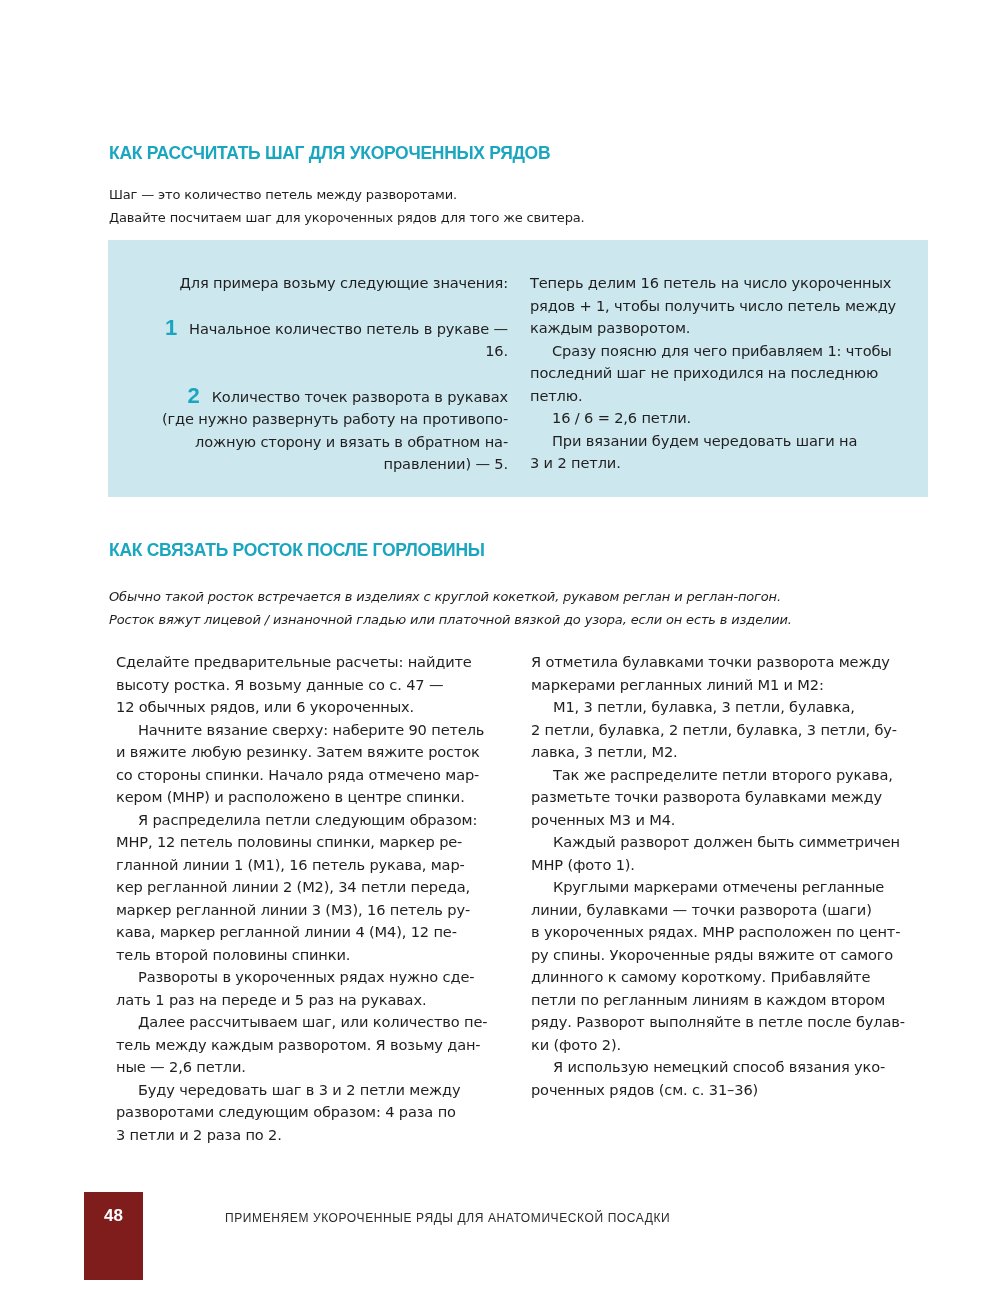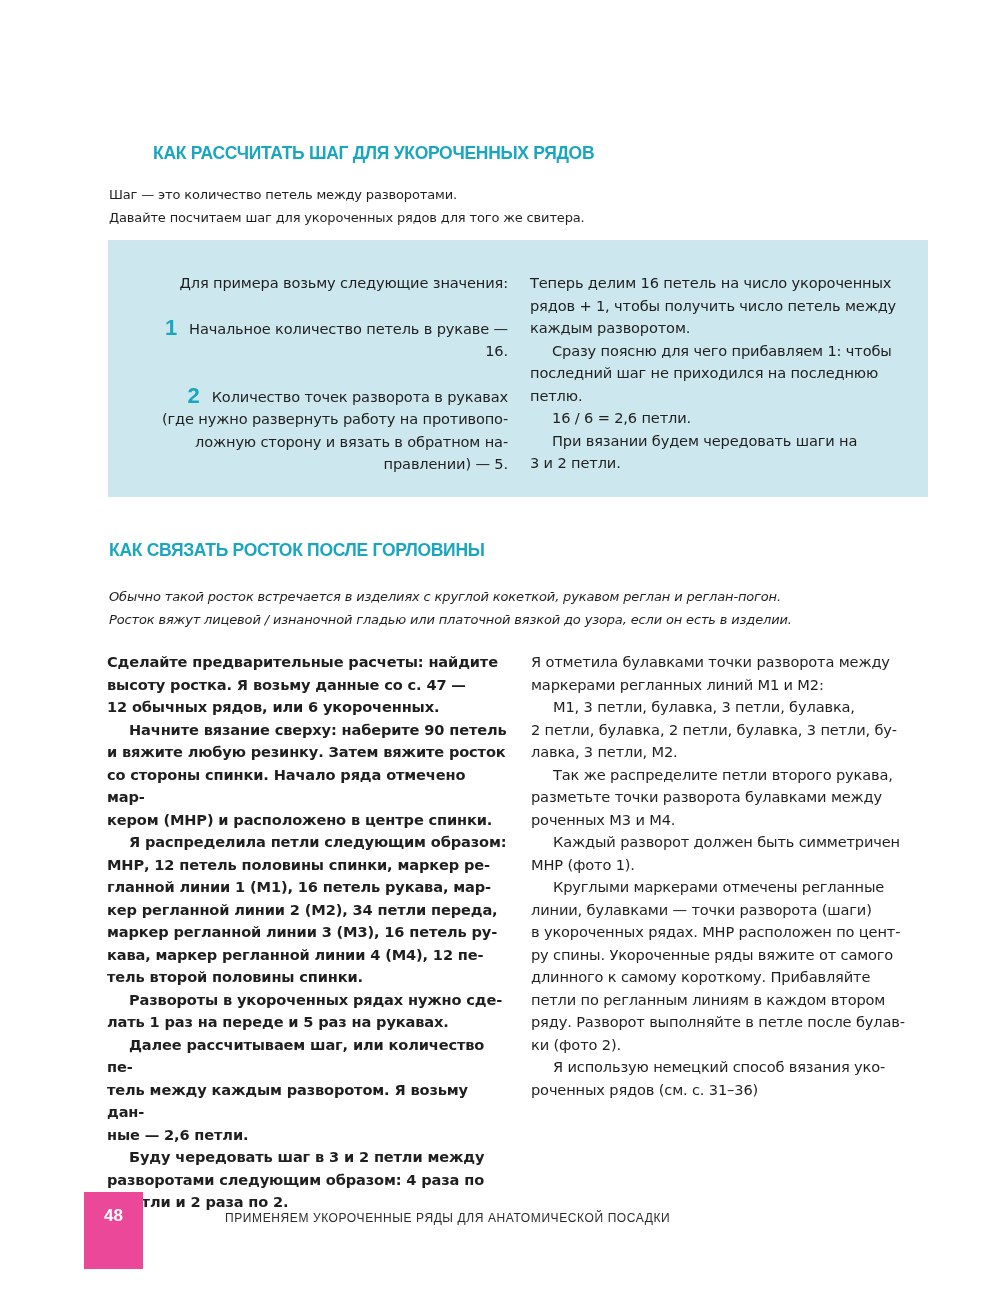--- a/index.html
+++ b/index.html
@@ -24,38 +24,38 @@
     }
     .col { position: absolute; font-size: 14.6px; line-height: 22.5px; letter-spacing: -0.15px; }
     .col p { margin: 0; }
     .ind { text-indent: 22px; }
     .num {
       color: #1aa6bf; font-weight: bold; font-family: "Liberation Sans", sans-serif;
       font-size: 22px; margin-right: 12px; vertical-align: -1px;
     }
     .gap { height: 22px; }
     .footer-block {
-      position: absolute; left: 84px; top: 1192px; width: 59px; height: 77px;
-      background: #ec4899;
+      position: absolute; left: 84px; top: 1192px; width: 59px; height: 88px;
+      background: #7f1d1d;
     }
     .page-num {
       position: absolute; left: 0; right: 0; top: 14px; text-align: center;
       font-family: "Liberation Sans", sans-serif; font-weight: bold; font-size: 17px; color: #ffffff;
     }
     .running-title {
       position: absolute; left: 205px; top: 1211px; font-size: 12px; letter-spacing: 0.6px;
       color: #2a2a2a; white-space: nowrap;
       font-family: "Liberation Sans", sans-serif;
       margin-left: 20px;
     }
   </style>
 </head>
 <body>
 
-<h2 class="h2" style="top:143px;margin-left:44px;">КАК РАССЧИТАТЬ ШАГ ДЛЯ УКОРОЧЕННЫХ РЯДОВ</h2>
+<h2 class="h2" style="top:143px;">КАК РАССЧИТАТЬ ШАГ ДЛЯ УКОРОЧЕННЫХ РЯДОВ</h2>
 
 <div class="lead" style="top:183px;">
   <p>Шаг — это количество петель между разворотами.</p>
   <p>Давайте посчитаем шаг для укороченных рядов для того же свитера.</p>
 </div>
 
 <div class="box">
   <div class="col" style="left:25px; top:32px; width:375px;text-align:right;">
     <p>Для примера возьму следующие значения:</p>
     <div class="gap"></div>
@@ -71,21 +71,21 @@
     </div>
 </div>
 
 <h2 class="h2" style="top:540px;">КАК СВЯЗАТЬ РОСТОК ПОСЛЕ ГОРЛОВИНЫ</h2>
 
 <div class="lead" style="top:585px;font-style:italic;">
   <p>Обычно такой росток встречается в изделиях с круглой кокеткой, рукавом реглан и реглан-погон.</p>
   <p>Росток вяжут лицевой / изнаночной гладью или платочной вязкой до узора, если он есть в изделии.</p>
 </div>
 
-<div class="col" id="body-left" style="left:107px; top:651px; width:400px;font-weight:bold;">
+<div class="col" id="body-left" style="left:116px; top:651px; width:400px;">
     <p><span>Сделайте предварительные расчеты: найдите</span><br><span>высоту ростка. Я возьму данные со с. 47 —</span><br><span>12 обычных рядов, или 6 укороченных.</span></p>
     <p class="ind"><span>Начните вязание сверху: наберите 90 петель</span><br><span>и вяжите любую резинку. Затем вяжите росток</span><br><span>со стороны спинки. Начало ряда отмечено мар-</span><br><span>кером (МНР) и расположено в центре спинки.</span></p>
     <p class="ind"><span>Я распределила петли следующим образом:</span><br><span>МНР, 12 петель половины спинки, маркер ре-</span><br><span>гланной линии 1 (М1), 16 петель рукава, мар-</span><br><span>кер регланной линии 2 (М2), 34 петли переда,</span><br><span>маркер регланной линии 3 (М3), 16 петель ру-</span><br><span>кава, маркер регланной линии 4 (М4), 12 пе-</span><br><span>тель второй половины спинки.</span></p>
     <p class="ind"><span>Развороты в укороченных рядах нужно сде-</span><br><span>лать 1 раз на переде и 5 раз на рукавах.</span></p>
     <p class="ind"><span>Далее рассчитываем шаг, или количество пе-</span><br><span>тель между каждым разворотом. Я возьму дан-</span><br><span>ные — 2,6 петли.</span></p>
     <p class="ind"><span>Буду чередовать шаг в 3 и 2 петли между</span><br><span>разворотами следующим образом: 4 раза по</span><br><span>3 петли и 2 раза по 2.</span></p>
   </div>
 <div class="col" id="body-right" style="left:531px; top:651px; width:400px;">
     <p><span>Я отметила булавками точки разворота между</span><br><span>маркерами регланных линий М1 и М2:</span></p>
     <p class="ind"><span>М1, 3 петли, булавка, 3 петли, булавка,</span><br><span>2 петли, булавка, 2 петли, булавка, 3 петли, бу-</span><br><span>лавка, 3 петли, М2.</span></p>

